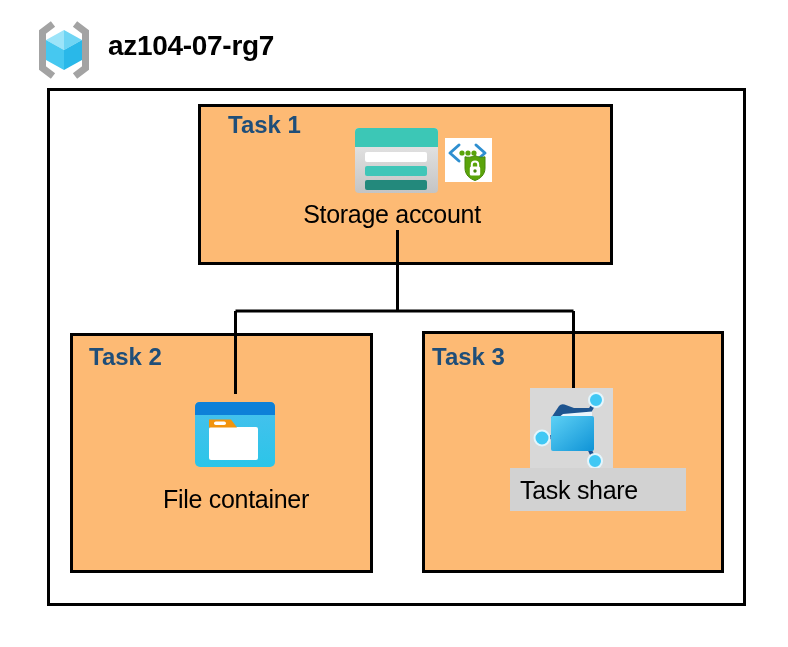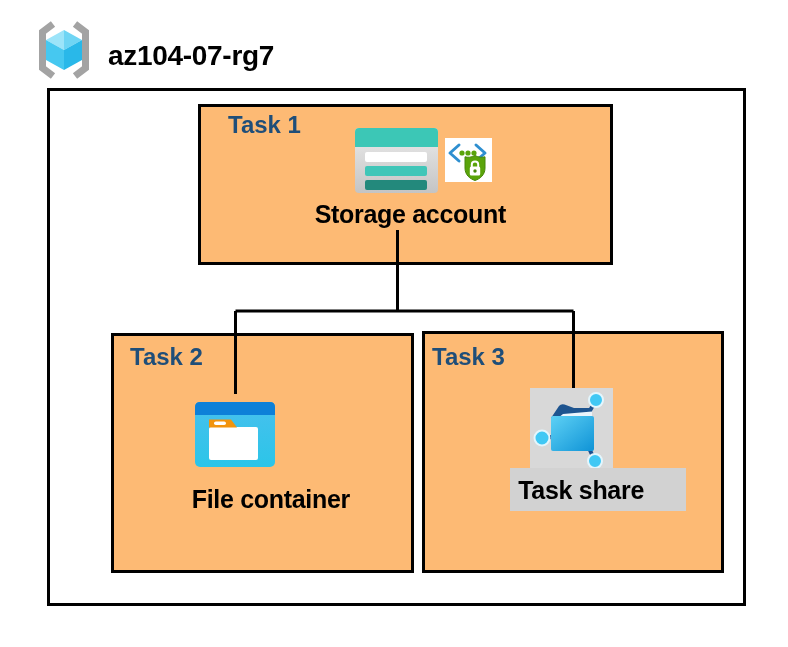--- a/index.html
+++ b/index.html
@@ -3,39 +3,39 @@
 <meta charset="utf-8">
 <style>
   html,body{margin:0;padding:0;background:#ffffff;}
   .canvas{
     position:relative;width:788px;height:647px;background:#ffffff;
     font-family:"Liberation Sans", sans-serif;overflow:hidden;
   }
   .abs{position:absolute;}
   
   .rg-title{
-    position:absolute;left:108px;top:40px;
+    position:absolute;left:108px;top:30px;
     font-size:28px;font-weight:700;color:#000000;letter-spacing:-0.3px;
   }
   
   .outer-box{
     position:absolute;left:47px;top:88px;width:699px;height:518px;
     border:3px solid #000000;background:#ffffff;box-sizing:border-box;
   }
   .task-box{
     position:absolute;background:#fdba74;border:3px solid #000000;
     box-sizing:border-box;
   }
   .task-label{
     position:absolute;font-size:24px;font-weight:700;color:#1f4e79;
     white-space:nowrap;
   }
   .entity-label{
-    position:absolute;font-size:25px;font-weight:700;color:#000000;
-    text-align:right;white-space:nowrap;letter-spacing:-0.3px;
+    position:absolute;font-size:25px;font-weight:400;color:#000000;
+    text-align:center;white-space:nowrap;letter-spacing:-0.3px;
   }
   .connectors{position:absolute;left:0;top:0;pointer-events:none;z-index:4;}
   .icon-layer{position:absolute;z-index:5;}
   .secure-chip{background:#ffffff;}
   .file-gray{background:#d8d8d8;}
   .file-band{
     position:absolute;left:510px;top:468px;width:176px;height:43px;
     background:#d2d2d2;z-index:3;
   }
 </style>
@@ -53,21 +53,21 @@
     <polygon points="50,20 50,40 32,50 32,30" fill="#29b8e9"></polygon>
   </svg>
   <div class="rg-title">az104-07-rg7</div>
 
   <div class="outer-box"></div>
 
   <div class="task-box" style="left:198px;top:104px;width:415px;height:161px;">
     <span class="task-label" style="left:27px;top:4px">Task 1</span>
   </div>
 
-  <div class="task-box" style="left:70px;top:333px;width:303px;height:240px;margin-left:41px;">
+  <div class="task-box" style="left:70px;top:333px;width:303px;height:240px;">
     <span class="task-label" style="left:16px;top:7px">Task 2</span>
   </div>
 
   <div class="task-box" style="left:422px;top:331px;width:302px;height:242px;padding-left:40px;">
     <span class="task-label" style="left:7px;top:9px">Task 3</span>
   </div>
 
   <svg class="connectors" width="788" height="647" viewBox="0 0 788 647">
     <path d="M397.5,230 L397.5,311 M235.5,311 L573.5,311 M235.5,311 L235.5,394 M573.5,311 L573.5,390" fill="none" stroke="#000000" stroke-width="3"></path>
   </svg>

